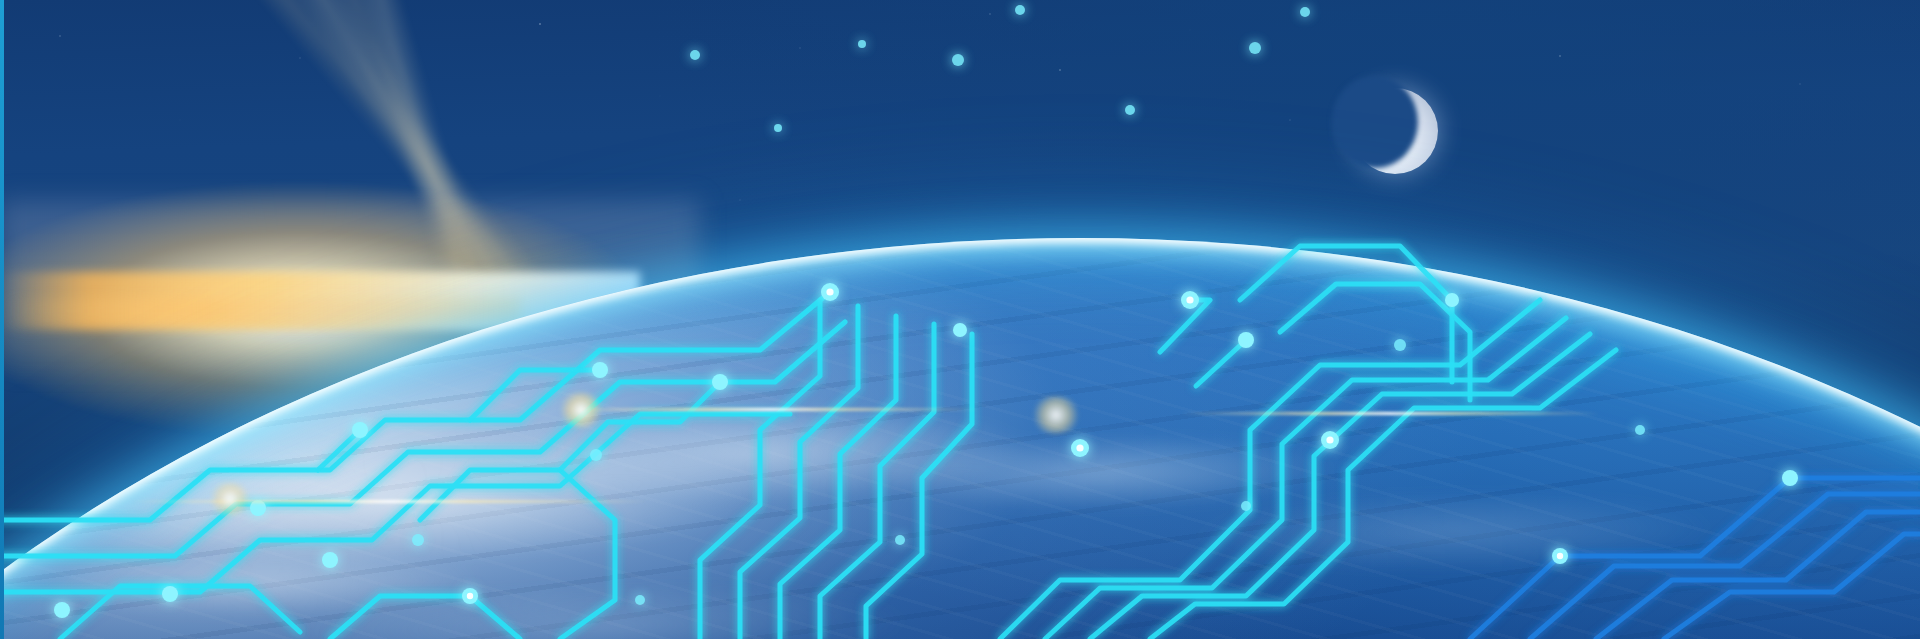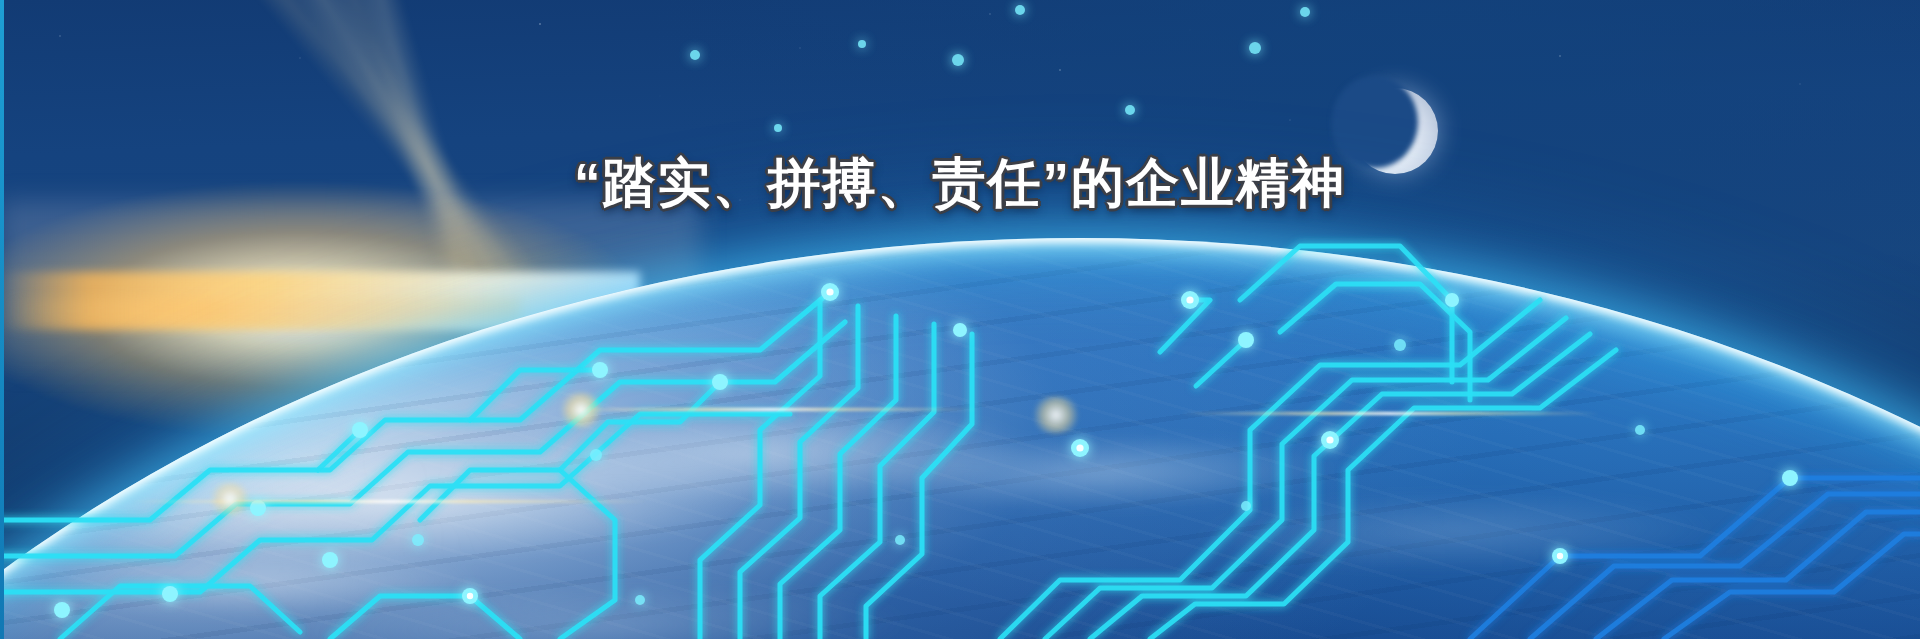--- a/index.html
+++ b/index.html
@@ -334,19 +334,18 @@
   </div>
 
   <div class="streak" style="left:130px; top:500px; width:520px;"></div>
   <div class="streak" style="left:560px; top:408px; width:420px;"></div>
   <div class="streak" style="left:1180px; top:412px; width:420px;"></div>
   <div class="flare" style="left:558px; top:392px; width:46px; height:36px; background:radial-gradient(circle, rgba(255,255,255,.95) 0%, rgba(255,226,150,.55) 40%, rgba(255,200,90,0) 72%); filter:blur(2px);"></div>
   <div class="flare" style="left:1030px; top:396px; width:52px; height:38px; background:radial-gradient(circle, rgba(255,255,255,.9) 0%, rgba(255,226,150,.5) 40%, rgba(255,200,90,0) 72%); filter:blur(2px);"></div>
   <div class="flare" style="left:208px; top:482px; width:44px; height:34px; background:radial-gradient(circle, rgba(255,255,255,.85) 0%, rgba(255,222,150,.45) 40%, rgba(255,200,90,0) 72%); filter:blur(2px);"></div>
 
   <div class="copy">
-    <div class="headline">“踏实、拼搏、责任”的企业精神</div>
     <div class="sub">
     </div>
   </div>
 
   <div class="edge-strip"></div>
 </div>
 
 </body></html>

